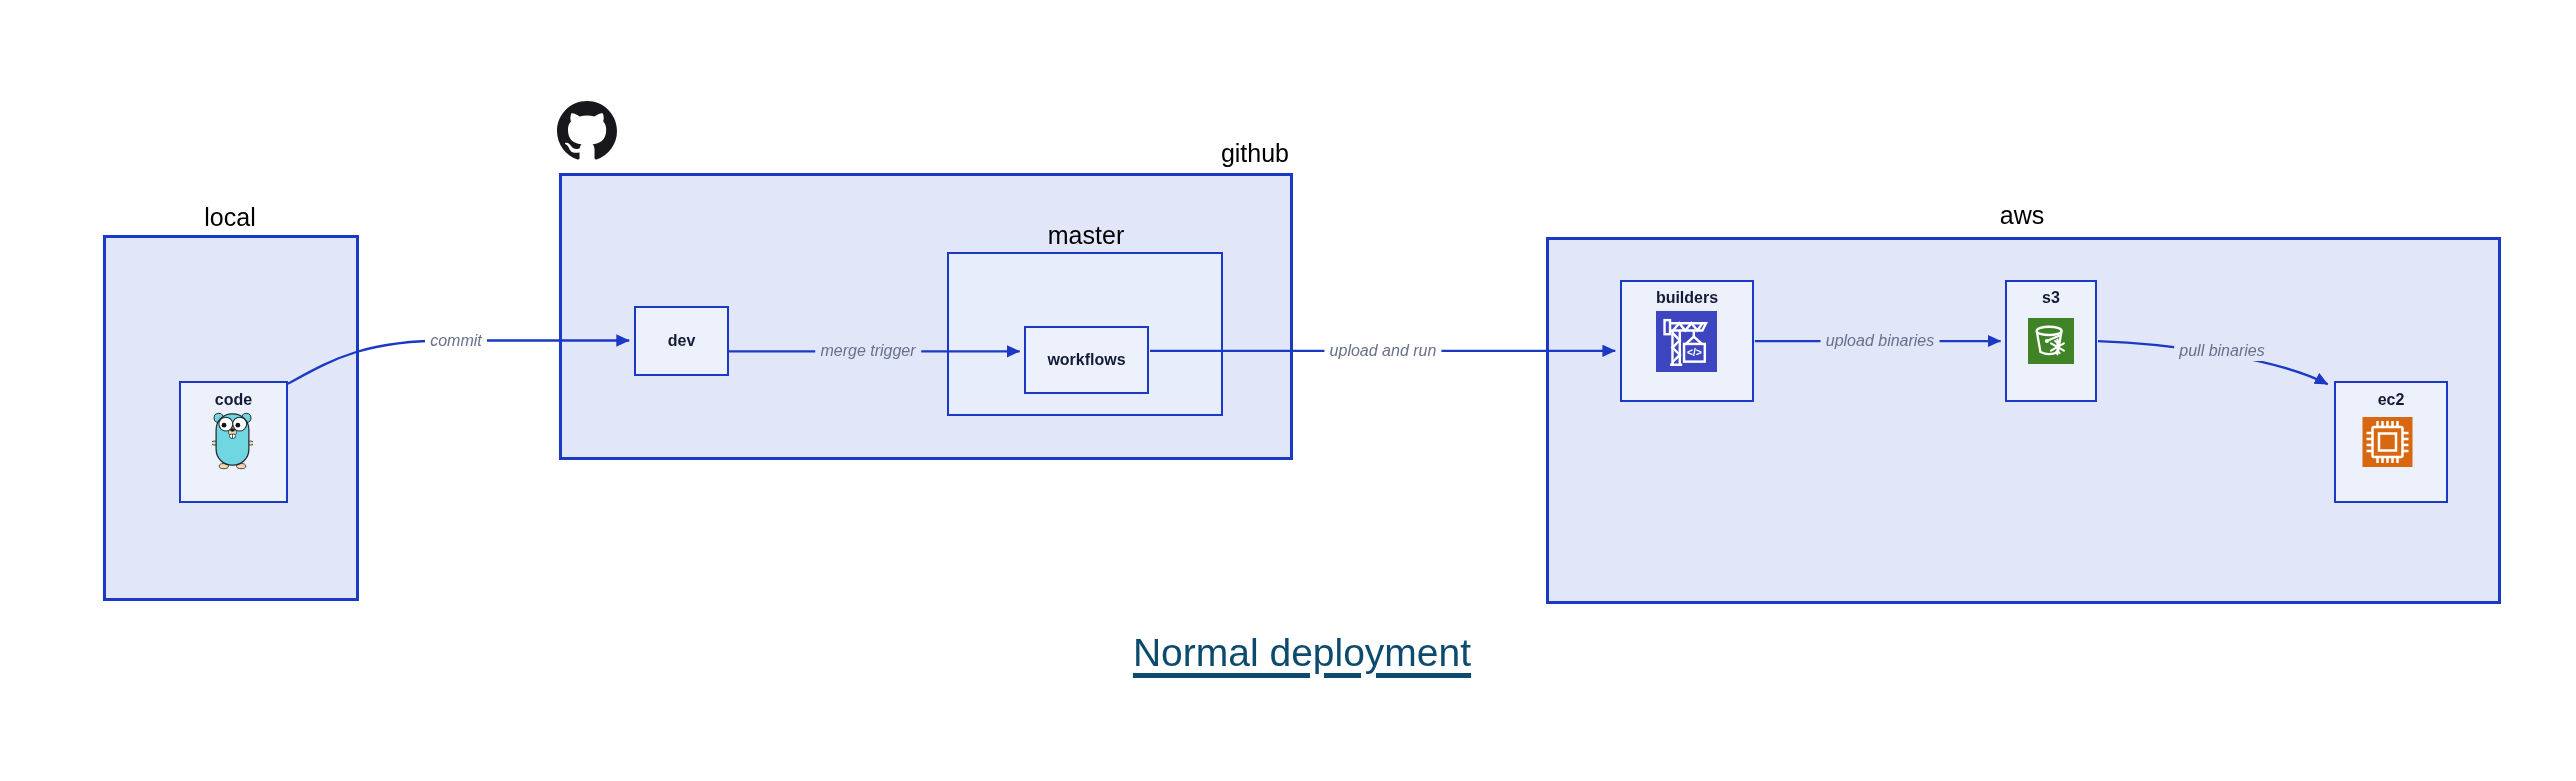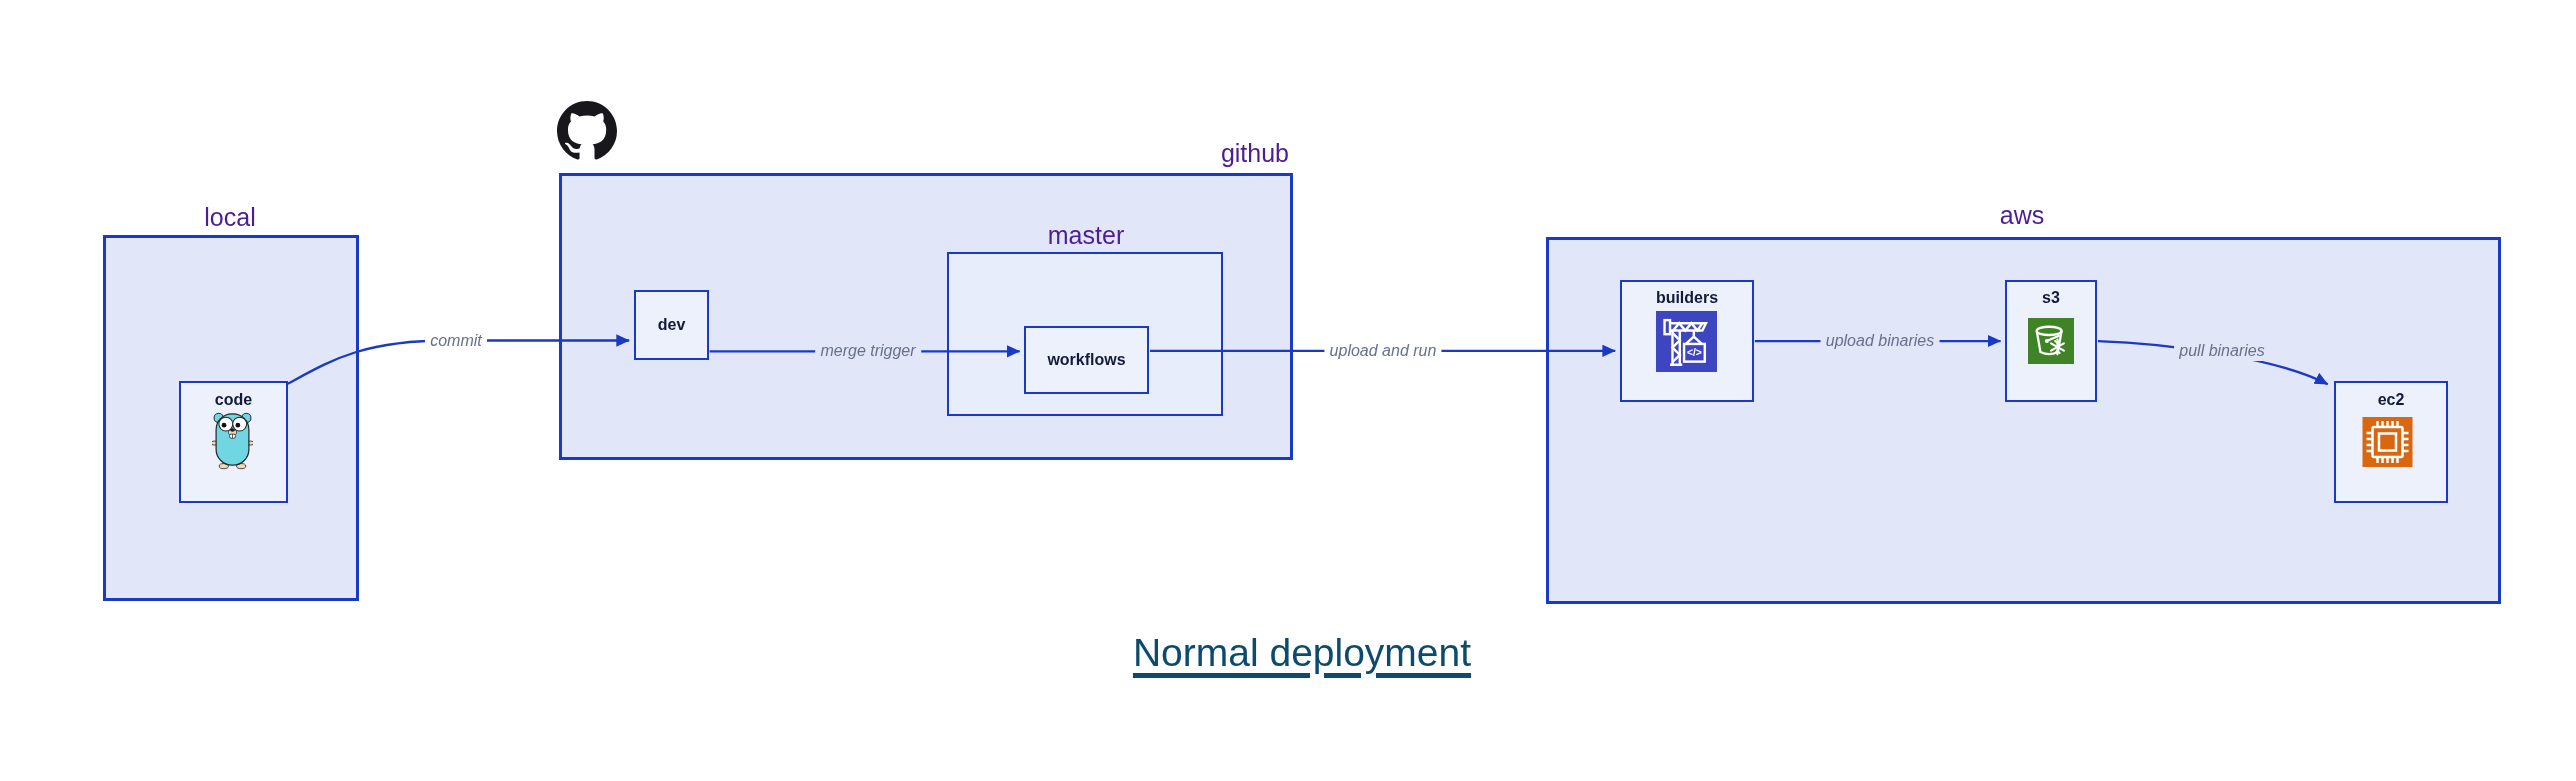--- a/index.html
+++ b/index.html
@@ -34,21 +34,21 @@
     font-size:16px;
     color:#141b38;
     white-space:nowrap;
   }
   .node-label.center{top:50%;transform:translateY(-50%);}
   
   .group-title{
     position:absolute;
     font-size:25px;
     font-weight:500;
-    color:#4c1d95;
+    color:#000000;
     white-space:nowrap;
   }
   .group-title.centered{transform:translateX(-50%);}
   
   .edge-label{
     position:absolute;
     transform:translate(-50%,-50%);
     font-style:italic;
     font-size:16px;
     color:#68708c;
@@ -105,21 +105,21 @@
   <div class="edge-label" style="left:456px;top:341px;">commit</div>
   <div class="edge-label on-group" style="left:868px;top:351px;">merge trigger</div>
   <div class="edge-label" style="left:1383px;top:351px;">upload and run</div>
   <div class="edge-label on-group" style="left:1880px;top:341px;">upload binaries</div>
   <div class="edge-label on-group" style="left:2222px;top:351px;">pull binaries</div>
 
   <div class="node" style="left:179px;top:381px;width:109px;height:122px;">
     <div class="node-label" style="top:8.2px;">code</div>
   </div>
 
-  <div class="node" style="left:634px;top:290px;width:75px;height:70px;">
+  <div class="node" style="left:634px;top:306px;width:95px;height:70px;">
     <div class="node-label center">dev</div>
   </div>
 
   <div class="node" style="left:1024px;top:326px;width:125px;height:68px;">
     <div class="node-label center">workflows</div>
   </div>
 
   <div class="node" style="left:1620px;top:280px;width:134px;height:122px;">
     <div class="node-label" style="top:7.2px;">builders</div>
   </div>

